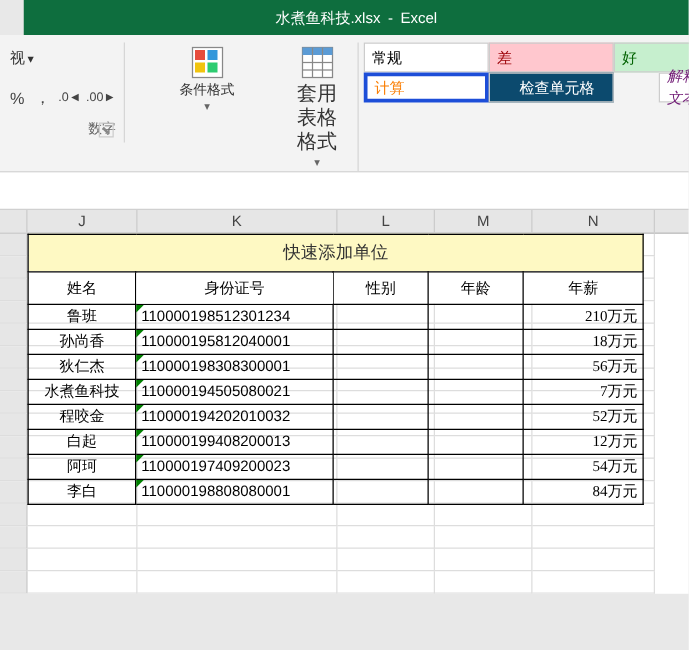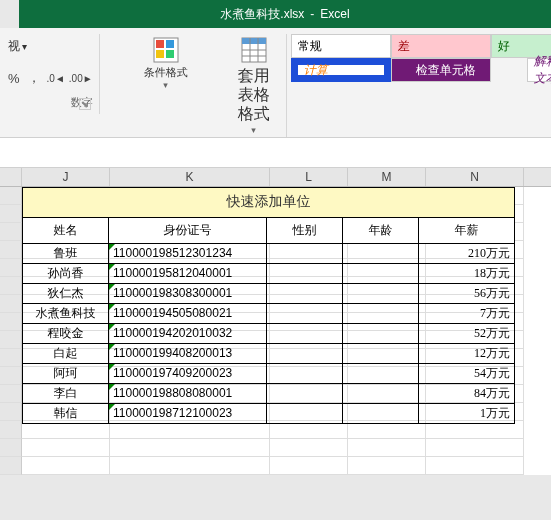--- a/index.html
+++ b/index.html
@@ -26,22 +26,22 @@
   .big-btn .ic { width: 28px; height: 28px; margin-bottom: 2px; }
   .big-btn .lbl { font-size: 11px; color: #333; text-align: center; line-height: 1.2; }
   .big-btn .chev { font-size: 9px; color: #666; margin-top: 1px; }
   
   .styles-chunk { padding: 0 4px; flex: 1; }
   .style-grid { display: grid; grid-template-columns: 100px 100px 90px; gap: 0; }
   .style-cell { border: 1px solid #ccc; font-size: 12px; padding: 4px 6px; height: 24px; display: flex; align-items: center; cursor: pointer; }
   .sc-normal { background: #fff; color: #000; }
   .sc-bad { background: #ffc7ce; color: #9c0006; }
   .sc-good { background: #c6efce; color: #006100; }
-  .sc-calc { background: #fff; color: #fa7d00; border: 7px solid #1d4ed8; font-style: italic; }
-  .sc-check { background: #701a75; color: #fff; padding-left: 24px; }
+  .sc-calc { background: #fff; color: #fa7d00; border: 3px solid #1d4ed8; }
+  .sc-check { background: #0c4a6e; color: #fff; padding-left: 24px; }
   .sc-explain { background: #fff; color: #701a75; font-style: italic; margin-left: 36px; }
   .styles-label { text-align: right; font-size: 11px; color: #666; padding: 6px 0 4px; }
   
   .sheet-blank { background: #fff; height: 30px; border-bottom: 1px solid #d0d0d0; }
   
   .sheet-area { background: #fff; overflow: auto; }
   .col-headers { display: flex; background: #e6e6e6; border-bottom: 1px solid #bbb; }
   .rowhead-spacer { width: 22px; border-right: 1px solid #ccc; background: #e6e6e6; }
   .col-h { text-align: center; font-size: 12px; color: #444; border-right: 1px solid #ccc; padding: 2px 0; }
   .cJ { width: 88px; } .cK { width: 160px; } .cL { width: 78px; } .cM { width: 78px; } .cN { width: 98px; }
@@ -344,24 +344,17 @@
               <td class="d-age"></td>
               <td class="d-sal">54万元</td>
             </tr>
             <tr>
               <td class="d-name">李白</td>
               <td class="d-id"><span class="tri"></span>110000198808080001</td>
               <td class="d-sex"></td>
               <td class="d-age"></td>
               <td class="d-sal">84万元</td>
             </tr>
-            <tr>
-              <td class="d-name">韩信</td>
-              <td class="d-id"><span class="tri"></span>110000198712100023</td>
-              <td class="d-sex"></td>
-              <td class="d-age"></td>
-              <td class="d-sal">1万元</td>
-            </tr>
           </tbody>
       </table>
     </div>
   </div>
 </div>
 
 </body></html>

